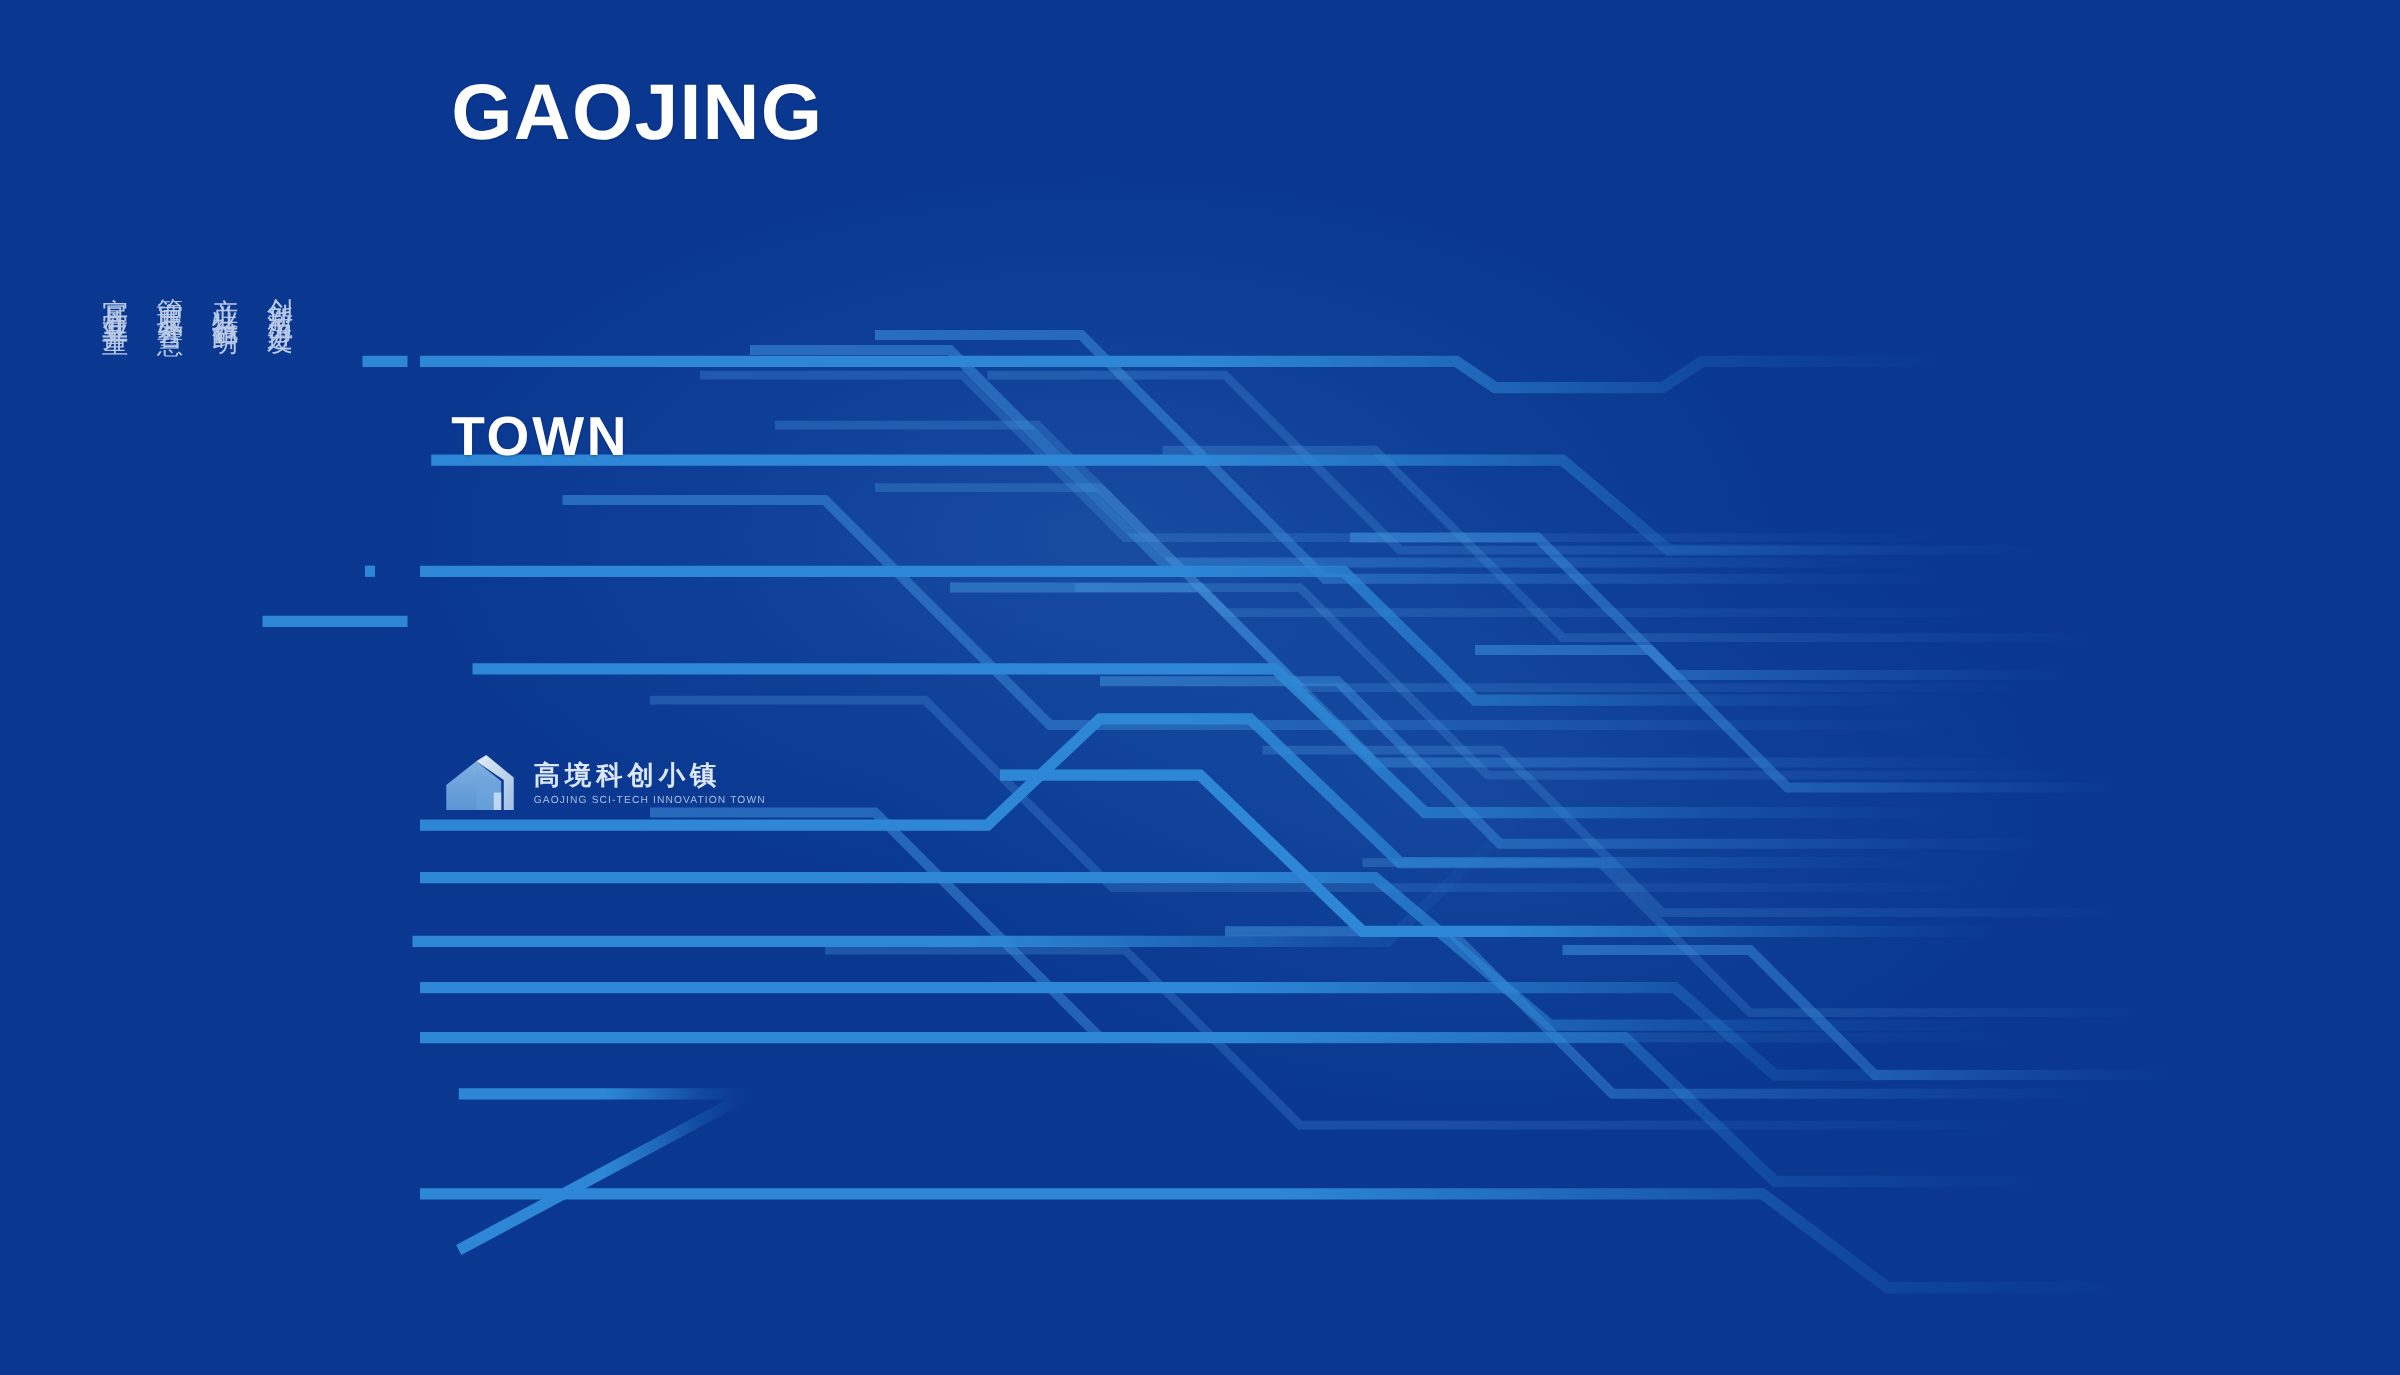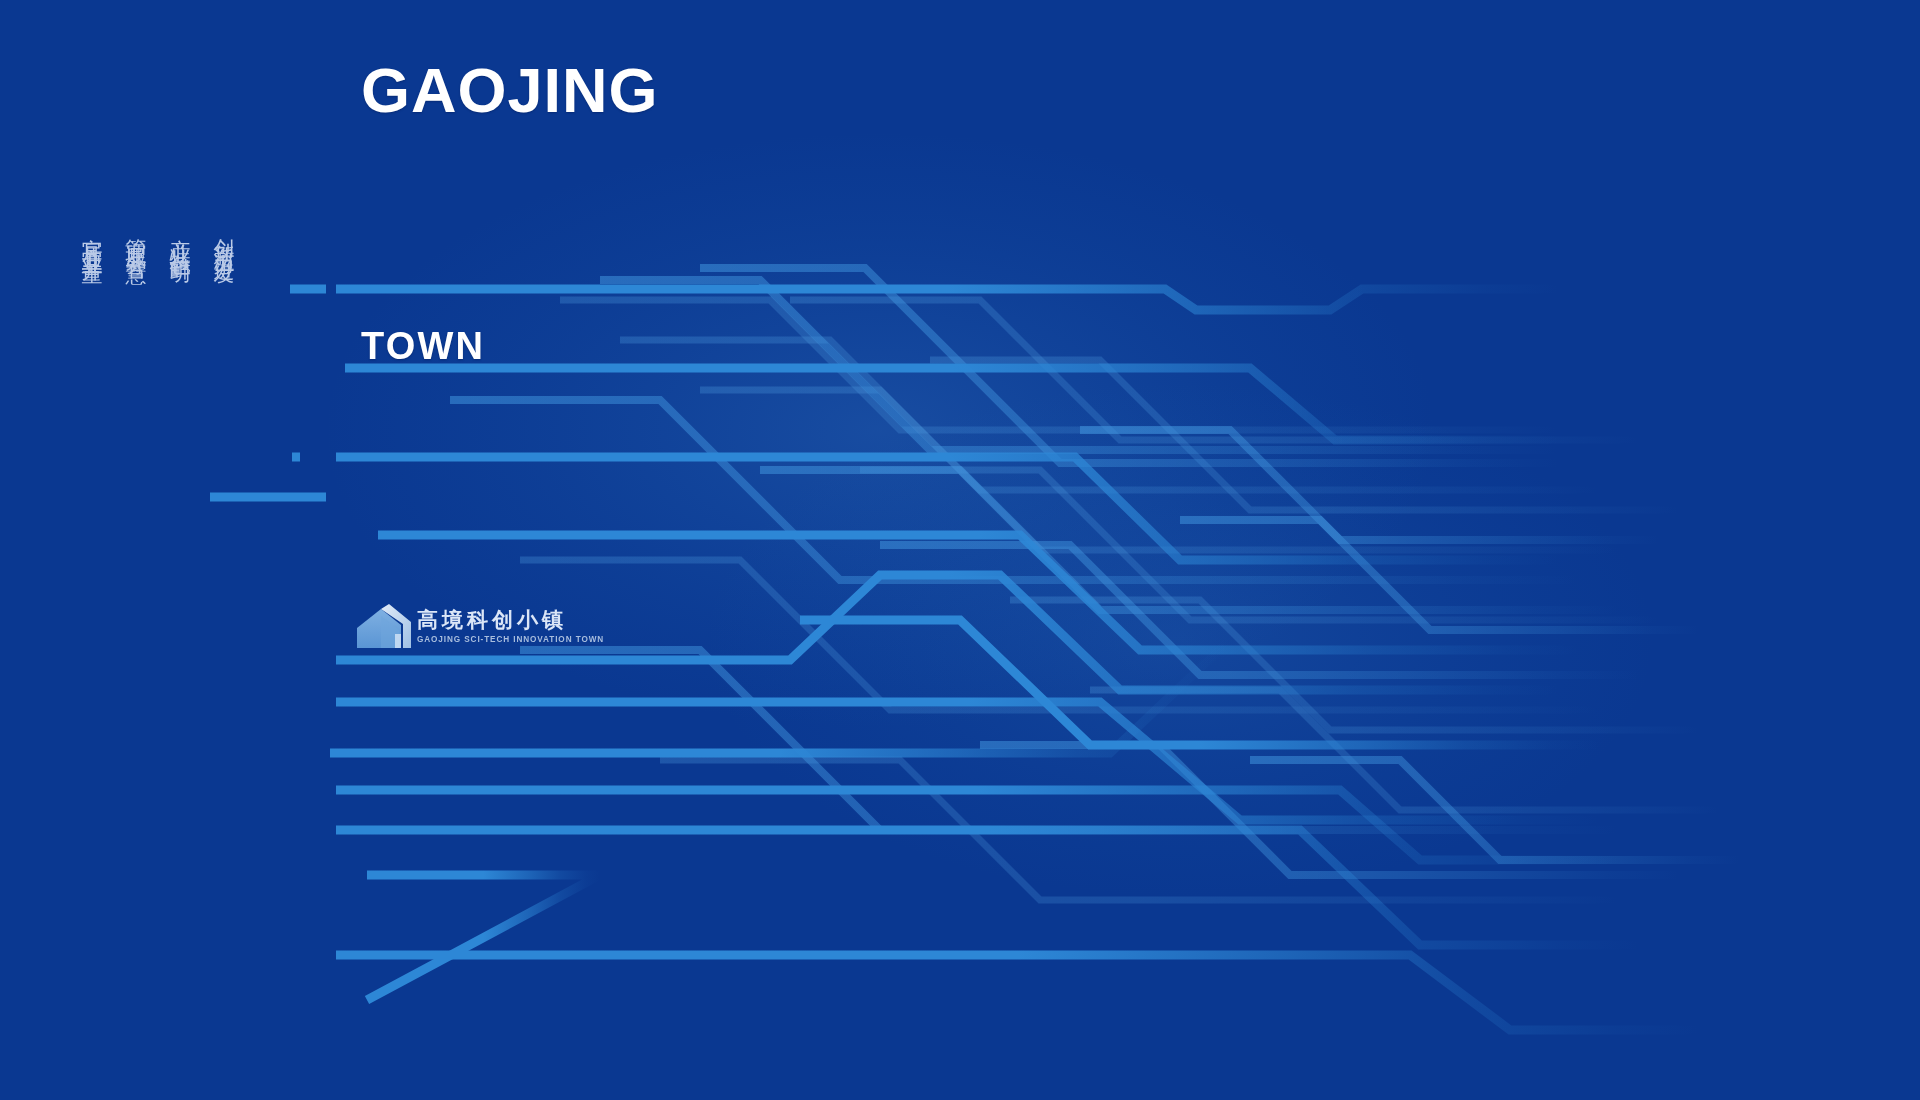--- a/index.html
+++ b/index.html
@@ -31,21 +31,21 @@
     font-size:63px;
     line-height:64px;
     font-weight:bold;
     letter-spacing:1.0px;
     white-space:nowrap;
     text-shadow:0 1px 2px rgba(0,20,70,.35);
   }
   #town-word{
     position:absolute;left:361px;top:325px;
     color:#ffffff;
-    font-size:38px;
+    font-size:44px;
     font-weight:bold;
     letter-spacing:2.2px;
     z-index:5;
     text-shadow:0 1px 2px rgba(0,20,70,.35);
   }
   
   #vertical-slogan{
     position:absolute;left:80px;top:222px;
     display:flex;flex-direction:row-reverse;
     gap:20px;
@@ -58,34 +58,34 @@
     font-size:21px;
     letter-spacing:5px;
     line-height:24px;
     font-family:"DejaVu Sans","Liberation Sans",sans-serif;
     white-space:nowrap;
     opacity:.92;
   }
   
   #logo{
     position:absolute;left:355px;top:604px;
-    display:flex;align-items:center;
+    display:flex;align-items:center;gap:10px;
     z-index:6;
   }
   #logo-mark{
     width:62px;height:47px;flex:0 0 auto;position:relative;
   }
   #logo-text{display:flex;flex-direction:column;justify-content:center;}
   #logo-cn{
     color:#dbe6f7;font-size:21px;letter-spacing:4px;line-height:23px;
     font-family:"DejaVu Sans","Liberation Sans",sans-serif;font-weight:600;
   }
   #logo-en{
     color:#a9bede;font-size:8.2px;letter-spacing:.9px;line-height:12px;
-    margin-top:2px;font-weight:700;
+    margin-top:2px;font-weight:400;
   }
   
   #bottom-slogan{
     position:absolute;left:1201px;top:895px;z-index:6;
   }
   .b-line{
     display:block;color:#c6d5ee;font-size:27px;letter-spacing:5px;
     line-height:38px;
     font-family:"DejaVu Sans","Liberation Sans",sans-serif;
     white-space:nowrap;

